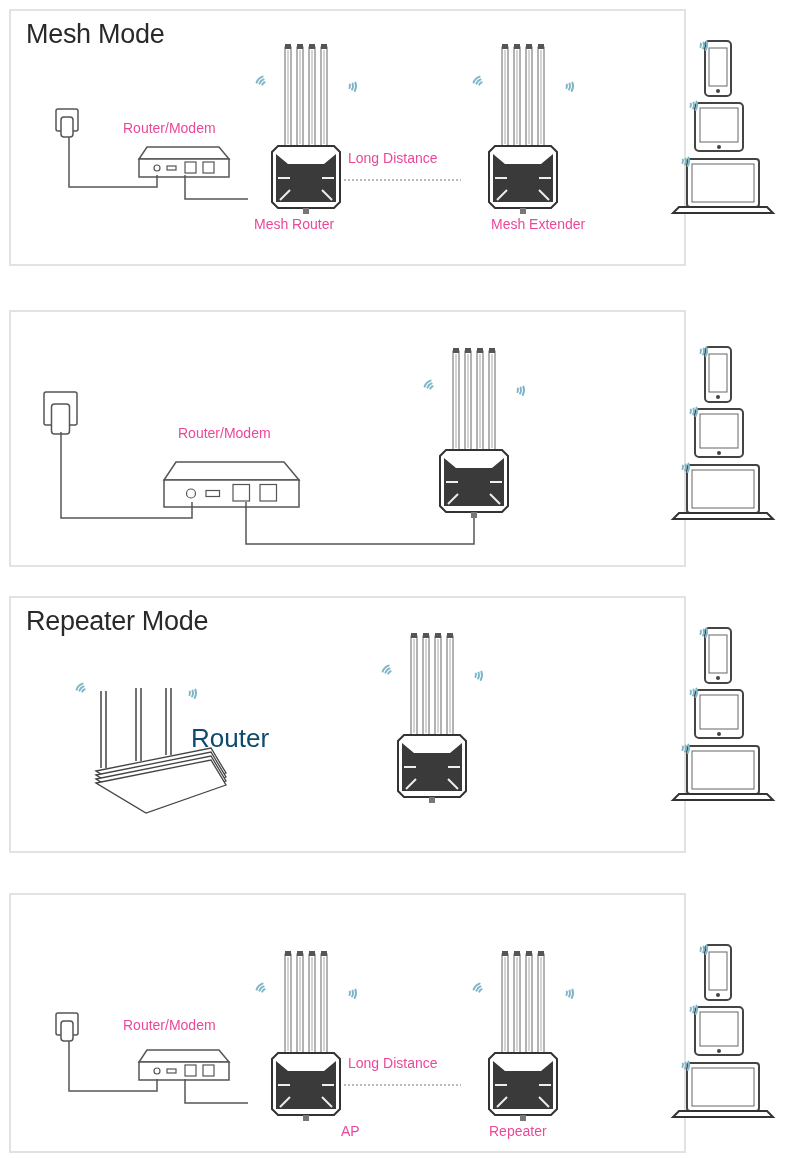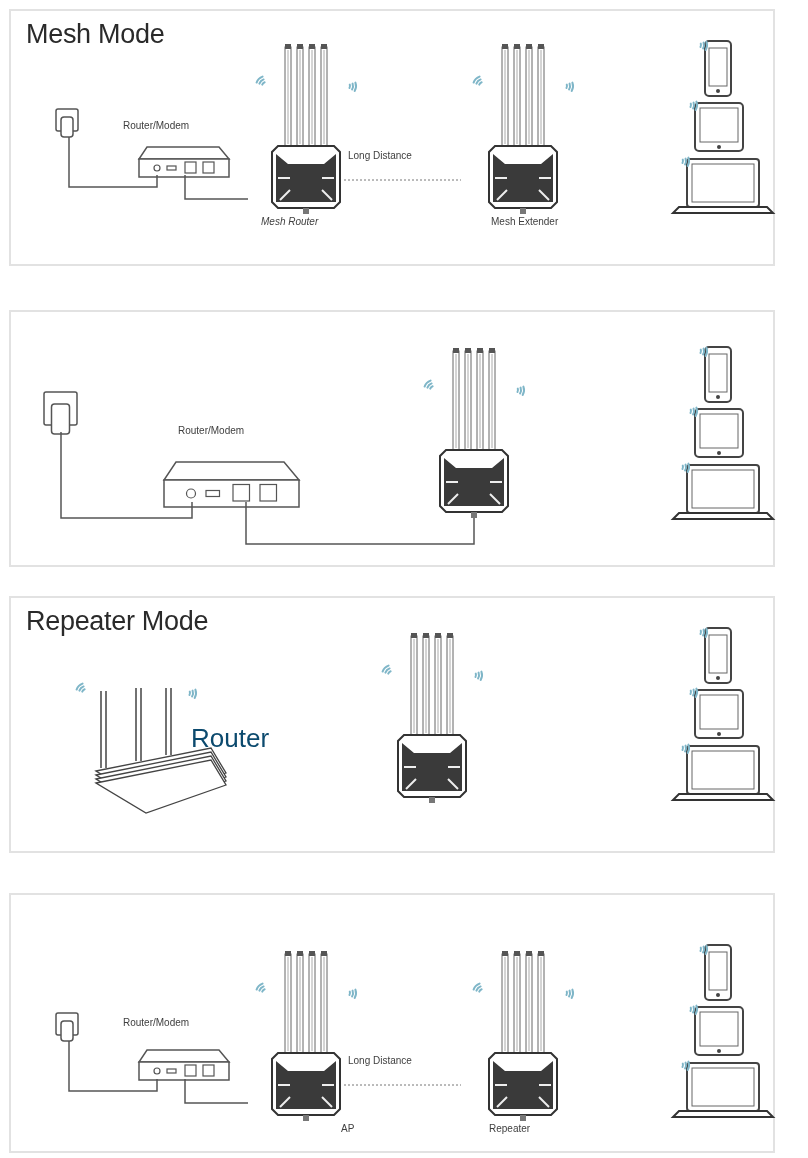--- a/index.html
+++ b/index.html
@@ -1,19 +1,19 @@
 <!DOCTYPE html>
 <html><head>
 <meta charset="utf-8">
 <style>
   html,body{margin:0;padding:0;background:#fff;}
   body{width:808px;height:1158px;position:relative;overflow:hidden;font-family:"Liberation Sans",sans-serif;color:#333;}
-  .panel{position:absolute;left:9px;width:766px;border:2px solid #e2e2e2;box-sizing:border-box;background:#fff;}
+  .panel{position:absolute;left:9px;width:677px;border:2px solid #e2e2e2;box-sizing:border-box;background:#fff;}
   .panel-title{position:absolute;left:15px;top:8px;font-size:27px;color:#2a2a2a;letter-spacing:-0.3px;}
-  .label{position:absolute;font-size:10px;color:#404040;white-space:nowrap;}
+  .label{position:absolute;font-size:14px;color:#ec4899;white-space:nowrap;}
   .label-big{position:absolute;font-size:26px;color:#0c4a6e;}
   svg.art{position:absolute;left:0;top:0;overflow:visible;}
 </style>
 </head>
 <body>
 
 <div class="panel" style="top:9px;height:257px;">
   <div class="panel-title">Mesh Mode</div>
   <svg class="art" width="793" height="257">
     <g class="outlet">
@@ -121,21 +121,21 @@
         </g>
         <g>
           <path d="M671.7587704831436 148.63191942669732 A4 4 0 0 1 671.4641016151378 152" fill="none" stroke="#7fb6c8" stroke-width="2" stroke-linecap="round"></path>
           <path d="M674.5778483455014 147.60585899672031 A7 7 0 0 1 674.062177826491 153.5" fill="none" stroke="#7fb6c8" stroke-width="2" stroke-linecap="round"></path>
           <path d="M677.3969262078591 146.5797985667433 A10 10 0 0 1 676.6602540378444 155" fill="none" stroke="#7fb6c8" stroke-width="2" stroke-linecap="round"></path>
         </g>
       </g>
   </svg>
   <div class="label" style="left:112px;top:109px;">Router/Modem</div>
   <div class="label" style="left:337px;top:139px;">Long Distance</div>
-  <div class="label" style="left:250px;top:205px;font-style:italic;">Mesh Router</div>
+  <div class="label" style="left:243px;top:205px;">Mesh Router</div>
   <div class="label" style="left:480px;top:205px;">Mesh Extender</div>
 </div>
 
 <div class="panel" style="top:310px;height:257px;">
   <svg class="art" width="793" height="257">
     <g class="outlet big">
         <rect x="33" y="80" width="33" height="33" rx="2" fill="#fff" stroke="#555" stroke-width="1.5"></rect>
           <rect x="40.5" y="92" width="18" height="30" rx="3" fill="#fff" stroke="#555" stroke-width="1.5"></rect>
       </g>
     <g class="modem">

